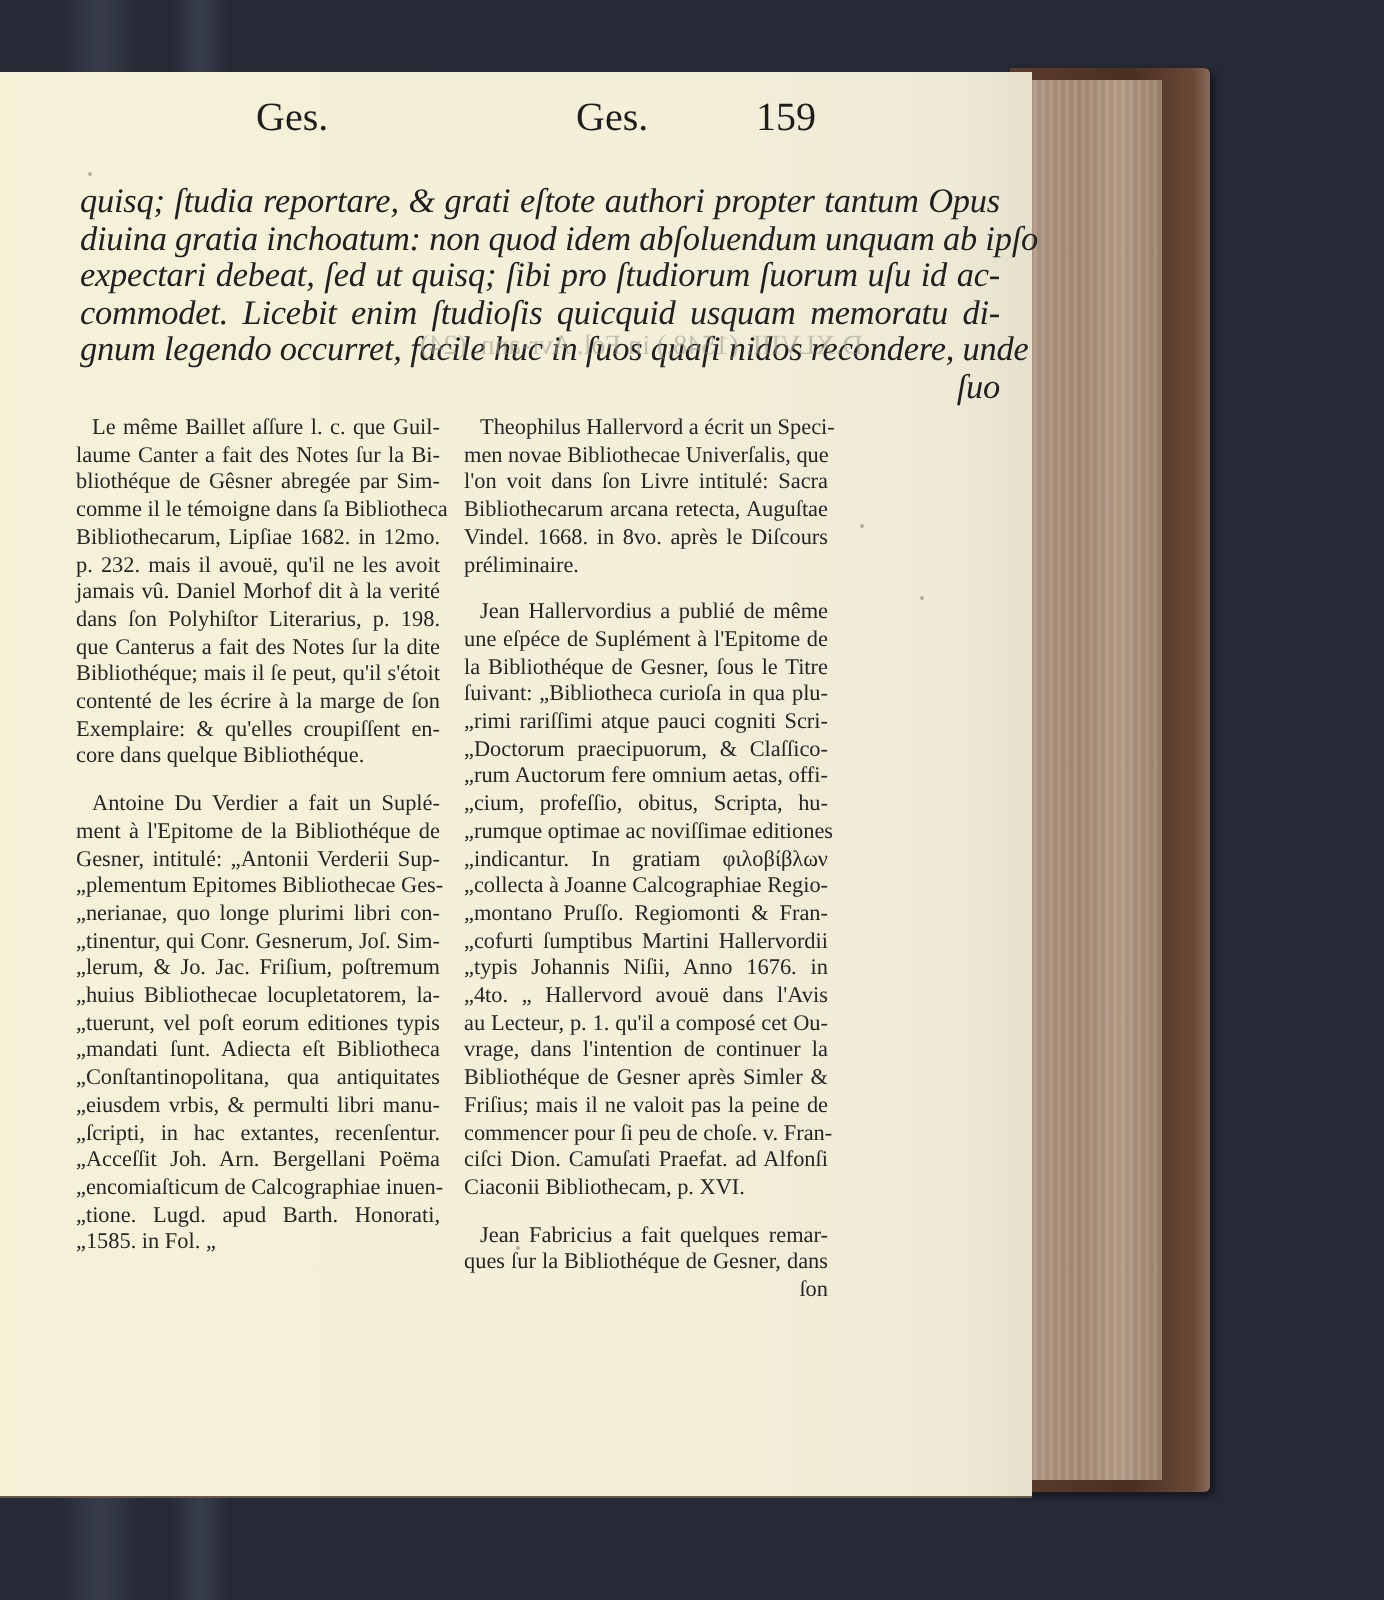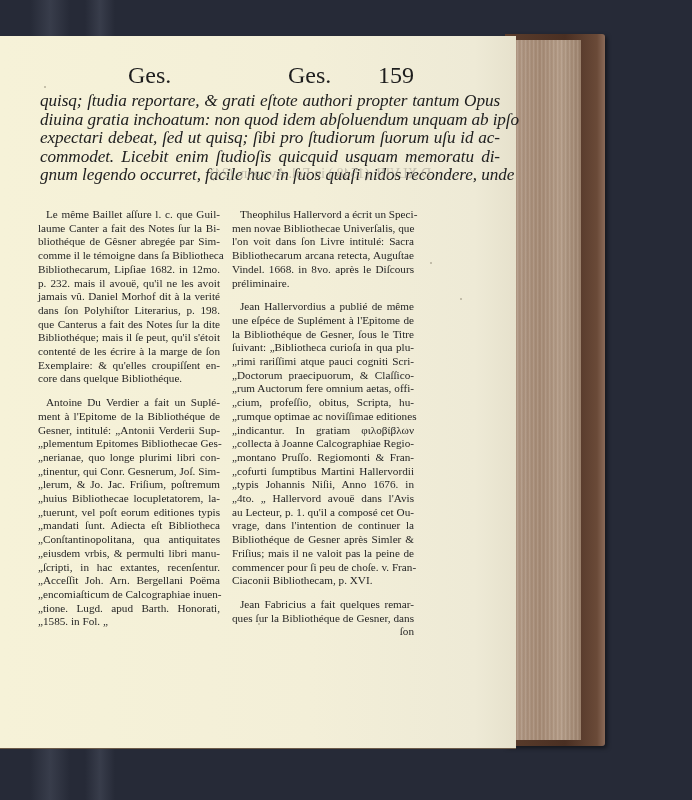--- a/index.html
+++ b/index.html
@@ -19,21 +19,21 @@
     position:absolute;left:513px;top:40px;width:68px;height:700px;
     background:
       repeating-linear-gradient(90deg,rgba(255,255,255,.10) 0px,rgba(255,255,255,.10) 1px,rgba(0,0,0,.05) 2px,rgba(0,0,0,0) 4px),
       linear-gradient(90deg,#b29985 0%,#a58a74 40%,#b49c87 70%,#9c826c 100%);
   }
   .page{
     position:absolute;left:0;top:36px;width:516px;height:712px;
     background:linear-gradient(90deg,#f6f2d8 0%,#f3efd8 60%,#eeead6 92%,#e6e1cc 100%);
     border-bottom:1px solid #6b5a48;
   }
-  .header{position:absolute;top:62px;left:0;width:616px;height:28px;font-size:24px;color:#1e1e1e;}
+  .header{position:absolute;top:48px;left:0;width:616px;height:28px;font-size:20px;color:#1e1e1e;}
   .header span{position:absolute;top:0;}
   .latin{
     position:absolute;left:40px;top:92px;width:460px;
     font-size:17.2px;line-height:18.6px;color:#202020;text-align:justify;
     letter-spacing:-0.1px;
     font-style:italic;
   }
   .latin .line{display:block;white-space:nowrap;text-align:justify;text-align-last:justify;}
   .latin .last{text-align:right;text-align-last:right;}
   .bleed{
@@ -69,20 +69,21 @@
   <span style="left:288px;">Ges.</span>
   <span style="left:378px;">159</span>
 </div>
 
 <div class="latin">
   <span class="line">quisq; ſtudia reportare, &amp; grati eſtote authori propter tantum Opus</span>
   <span class="line">diuina gratia inchoatum: non quod idem abſoluendum unquam ab ipſo</span>
   <span class="line">expectari debeat, ſed ut quisq; ſibi pro ſtudiorum ſuorum uſu id ac-</span>
   <span class="line">commodet. Licebit enim ſtudioſis quicquid usquam memoratu di-</span>
   <span class="line">gnum legendo occurret, facile huc in ſuos quaſi nidos recondere, unde</span>
+  <span class="line last">ſuo</span>
 </div>
 
 <div class="bleed">D.XLVIII. (1548.) in Fol. Avr-ann. (24)</div>
 
 <div class="col left">
   <p>
     <span class="line ind">Le même Baillet aſſure l. c. que Guil-</span>
     <span class="line">laume Canter a fait des Notes ſur la Bi-</span>
     <span class="line">bliothéque de Gêsner abregée par Sim-</span>
     <span class="line">comme il le témoigne dans ſa Bibliotheca</span>
@@ -140,20 +141,21 @@
     <span class="line">„collecta à Joanne Calcographiae Regio-</span>
     <span class="line">„montano Pruſſo. Regiomonti &amp; Fran-</span>
     <span class="line">„cofurti ſumptibus Martini Hallervordii</span>
     <span class="line">„typis Johannis Niſii, Anno 1676. in</span>
     <span class="line">„4to. „ Hallervord avouë dans l'Avis</span>
     <span class="line">au Lecteur, p. 1. qu'il a composé cet Ou-</span>
     <span class="line">vrage, dans l'intention de continuer la</span>
     <span class="line">Bibliothéque de Gesner après Simler &amp;</span>
     <span class="line">Friſius; mais il ne valoit pas la peine de</span>
     <span class="line">commencer pour ſi peu de choſe. v. Fran-</span>
+    <span class="line">ciſci Dion. Camuſati Praefat. ad Alfonſi</span>
     <span class="line end">Ciaconii Bibliothecam, p. XVI.</span>
   </p>
   <p>
     <span class="line ind">Jean Fabricius a fait quelques remar-</span>
     <span class="line">ques ſur la Bibliothéque de Gesner, dans</span>
     <span class="line right-end">ſon</span>
   </p>
 </div>
 
 <div class="speck" style="left:258px;top:623px;"></div>

